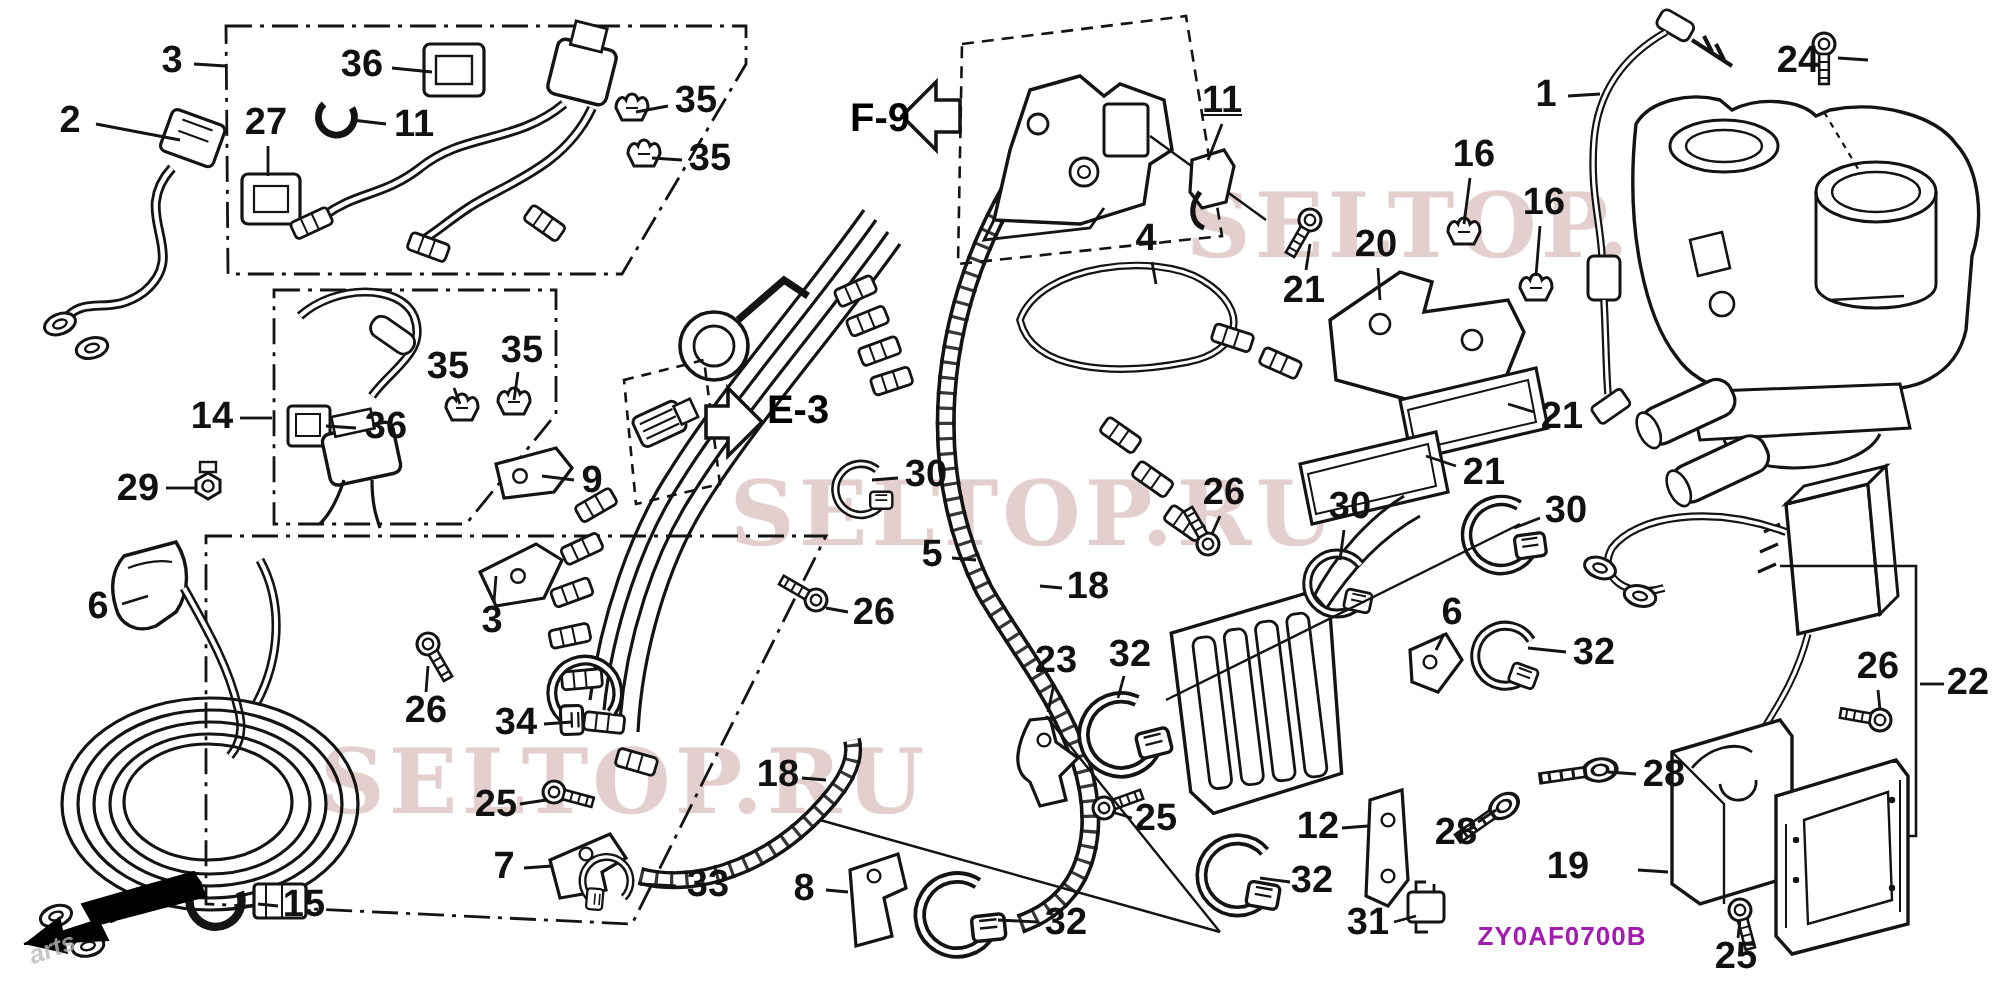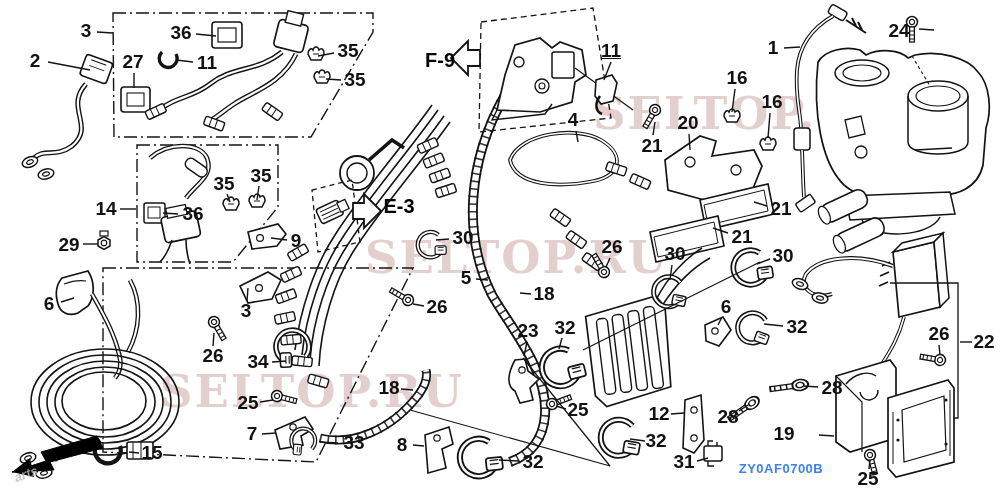--- a/index.html
+++ b/index.html
@@ -9,21 +9,21 @@
       font-weight:bold;color:#cfa9a9;opacity:.55;letter-spacing:2px;white-space:nowrap;z-index:1;}
   svg.layer{position:absolute;left:0;top:0;z-index:2;}
   #overlay{z-index:3;}
   .callout{position:absolute;transform:translate(-50%,-50%);font:600 19px "Liberation Sans",sans-serif;
            color:#111;z-index:4;white-space:nowrap;}
   .reflabel{position:absolute;transform:translate(-50%,-50%);font:700 20px "Liberation Sans",sans-serif;
             color:#000;z-index:4;}
   .frlabel{position:absolute;font:italic 700 17px "Liberation Sans",sans-serif;color:#000;z-index:5;
            transform:translate(-50%,-50%) rotate(-22deg);}
   .code{position:absolute;transform:translate(-50%,-50%);font:700 13px "Liberation Sans",sans-serif;
-        color:#3b82f6;z-index:4;letter-spacing:.5px;}
+        color:#a21caf;z-index:4;letter-spacing:.5px;}
   .corner{position:absolute;transform:translate(-50%,-50%) rotate(-20deg);
           font:italic 700 13px "Liberation Sans",sans-serif;color:#b9b9b9;z-index:4;opacity:.8;}
   .ln{stroke:#141414;fill:none;}
 </style>
 </head>
 <body>
 
 <div id="stage">
 
   <svg class="layer" width="1000" height="502" viewBox="0 0 1000 502">

